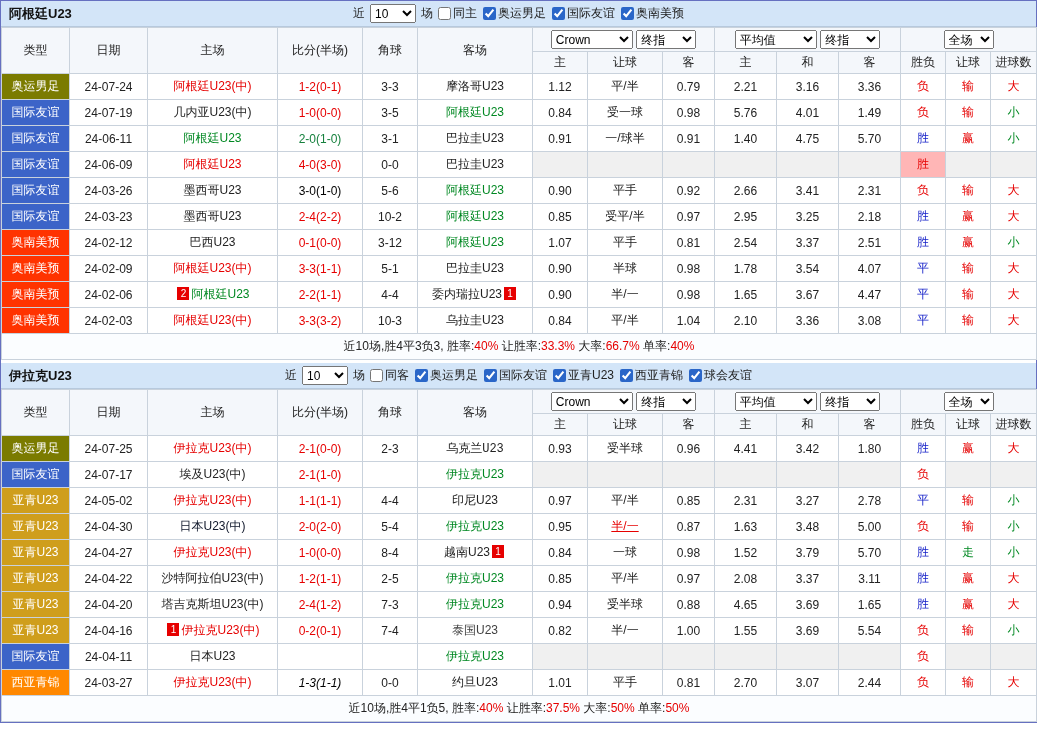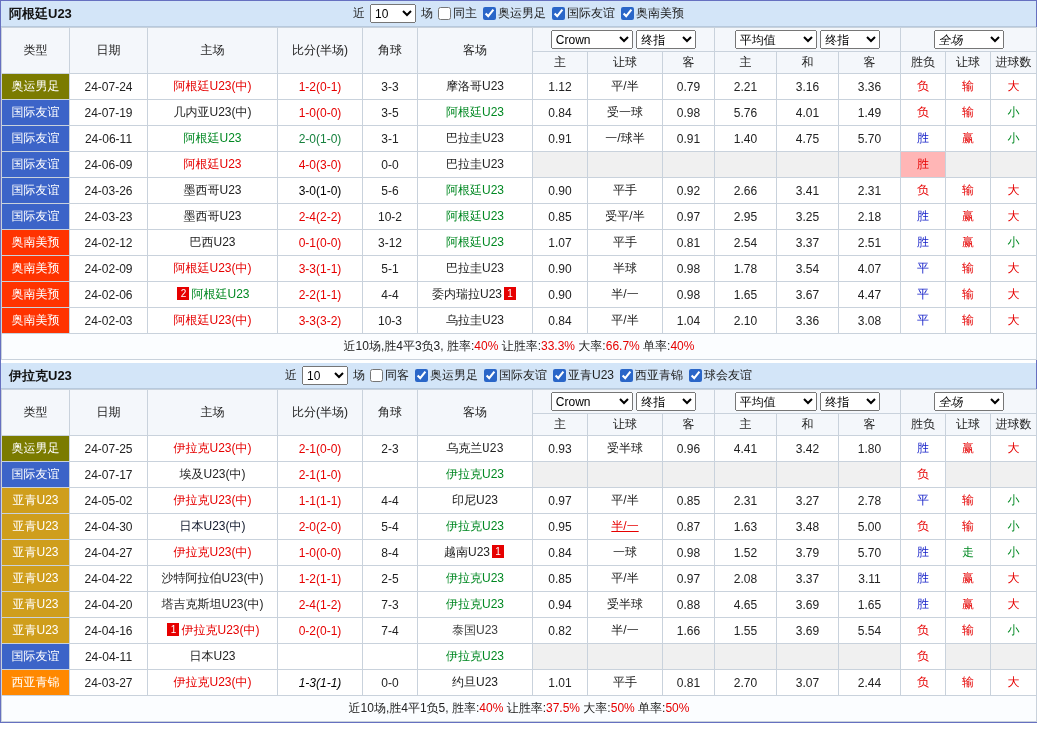--- a/index.html
+++ b/index.html
@@ -27,21 +27,21 @@
   .filter-checks { display:flex; align-items:center; gap:6px; }
   .filter-checks label { display:flex; align-items:center; gap:2px; cursor:pointer; }
   input[type=checkbox] { width:13px; height:13px; accent-color:#2a66c8; }
 
   
   table { border-collapse:collapse; table-layout:fixed; width:1035px; font-size:12px; }
   th, td { border:1px solid #c9d2dc; text-align:center; overflow:hidden; white-space:nowrap; }
   thead th { background:#f4f7fb; font-weight:normal; color:#222; height:22px; }
   thead tr:first-child th { height:24px; }
   thead select { font-size:12px; height:19px; vertical-align:middle; }
-  .sel-w80 { width:82px; } .sel-w60 { width:60px; } .sel-w70 { width:70px;font-style:italic; } .sel-w46 { width:46px; }
+  .sel-w80 { width:82px; } .sel-w60 { width:60px; } .sel-w70 { width:50px; } .sel-w46 { width:46px; }
   tbody td { height:26px; background:#fff; color:#222; }
   td.type { color:#fff; }
   td.gray { background:#f0f0f0; }
   tfoot td { height:26px; background:#fbfdff; font-size:12px; color:#222; text-align:center; }
   .badge { background:#e60000; color:#fff; font-size:10px; line-height:13px; height:13px; min-width:12px;
            display:inline-block; padding:0 1px; margin:0 2px; vertical-align:1px; }
   .stat-val { color:#e60000; }
   .sep { height:3px; background:#fff; }
 </style>
 </head>
@@ -516,21 +516,21 @@
           </tr>
           <tr>
             <td class="type" style="background: rgb(207, 158, 28);">亚青U23</td>
             <td>24-04-16</td>
             <td><span class="badge">1</span><span style="color: rgb(230, 0, 0);">伊拉克U23(中)</span></td>
             <td style="color: rgb(230, 0, 0);">0-2(0-1)</td>
             <td>7-4</td>
             <td><span style="color: #404040;">泰国U23</span></td>
             <td>0.82</td>
             <td>半/一</td>
-            <td>1.66</td>
+            <td>1.00</td>
             <td>1.55</td>
             <td>3.69</td>
             <td>5.54</td>
             <td style="color: rgb(230, 0, 0);">负</td>
             <td style="color: rgb(230, 0, 0);">输</td>
             <td style="color: rgb(0, 136, 34);">小</td>
           </tr>
           <tr>
             <td class="type" style="background: rgb(60, 100, 200);">国际友谊</td>
             <td>24-04-11</td>

